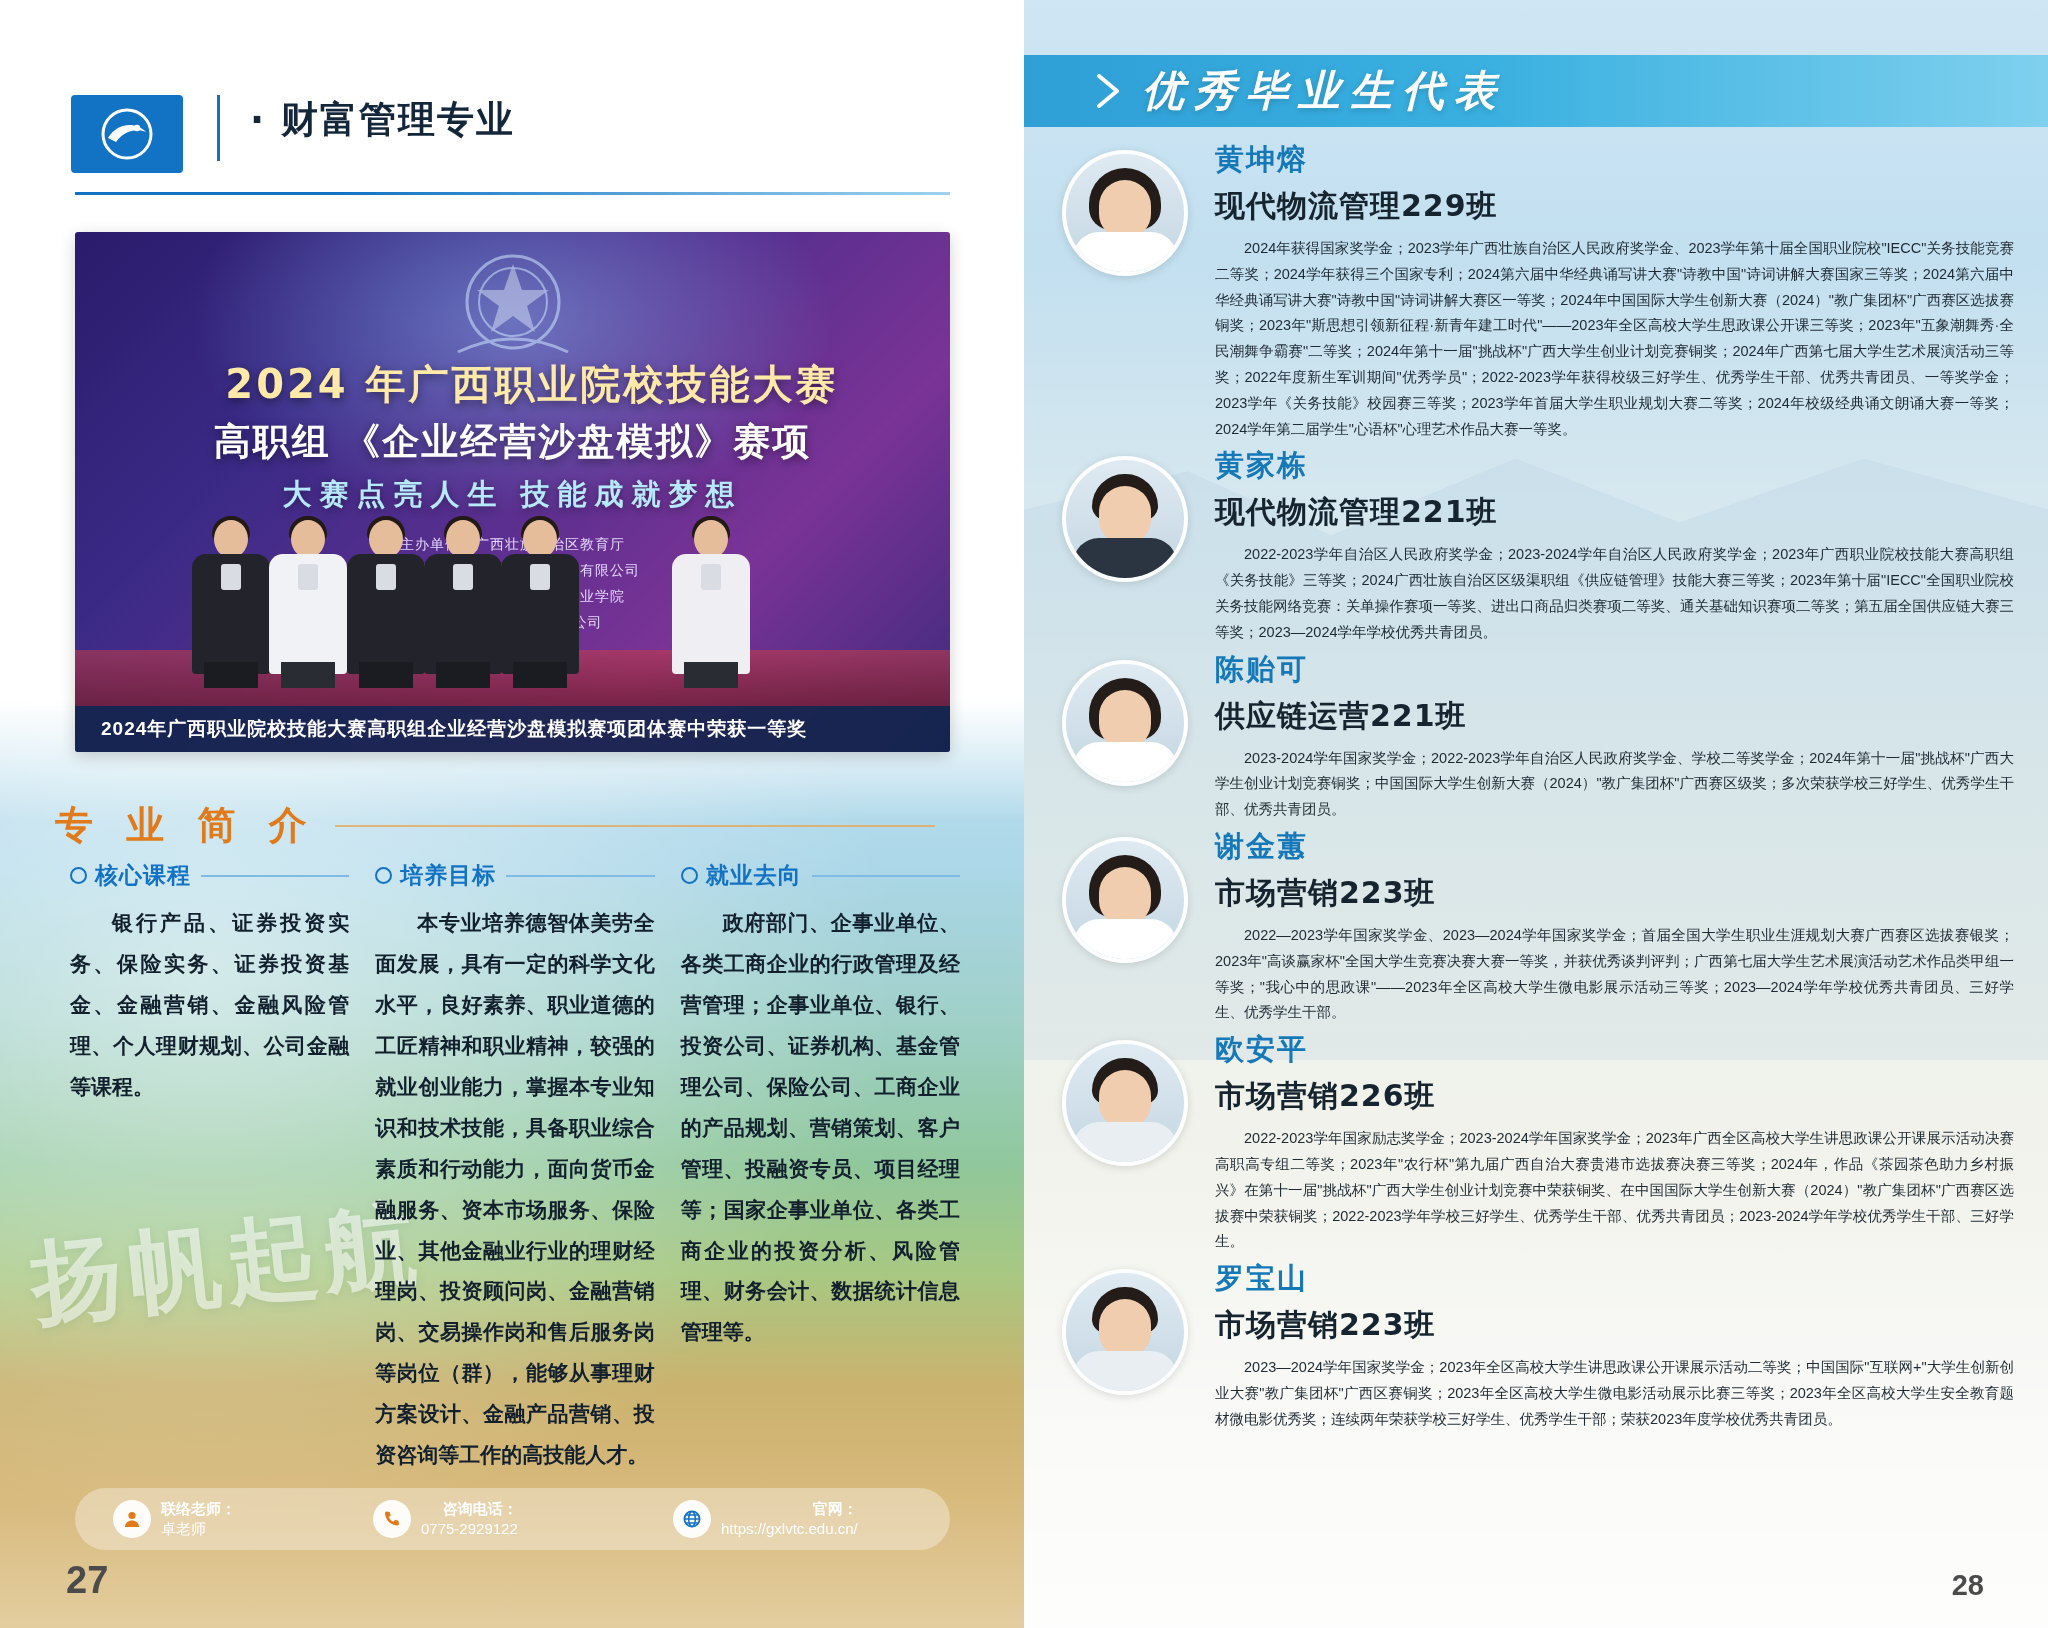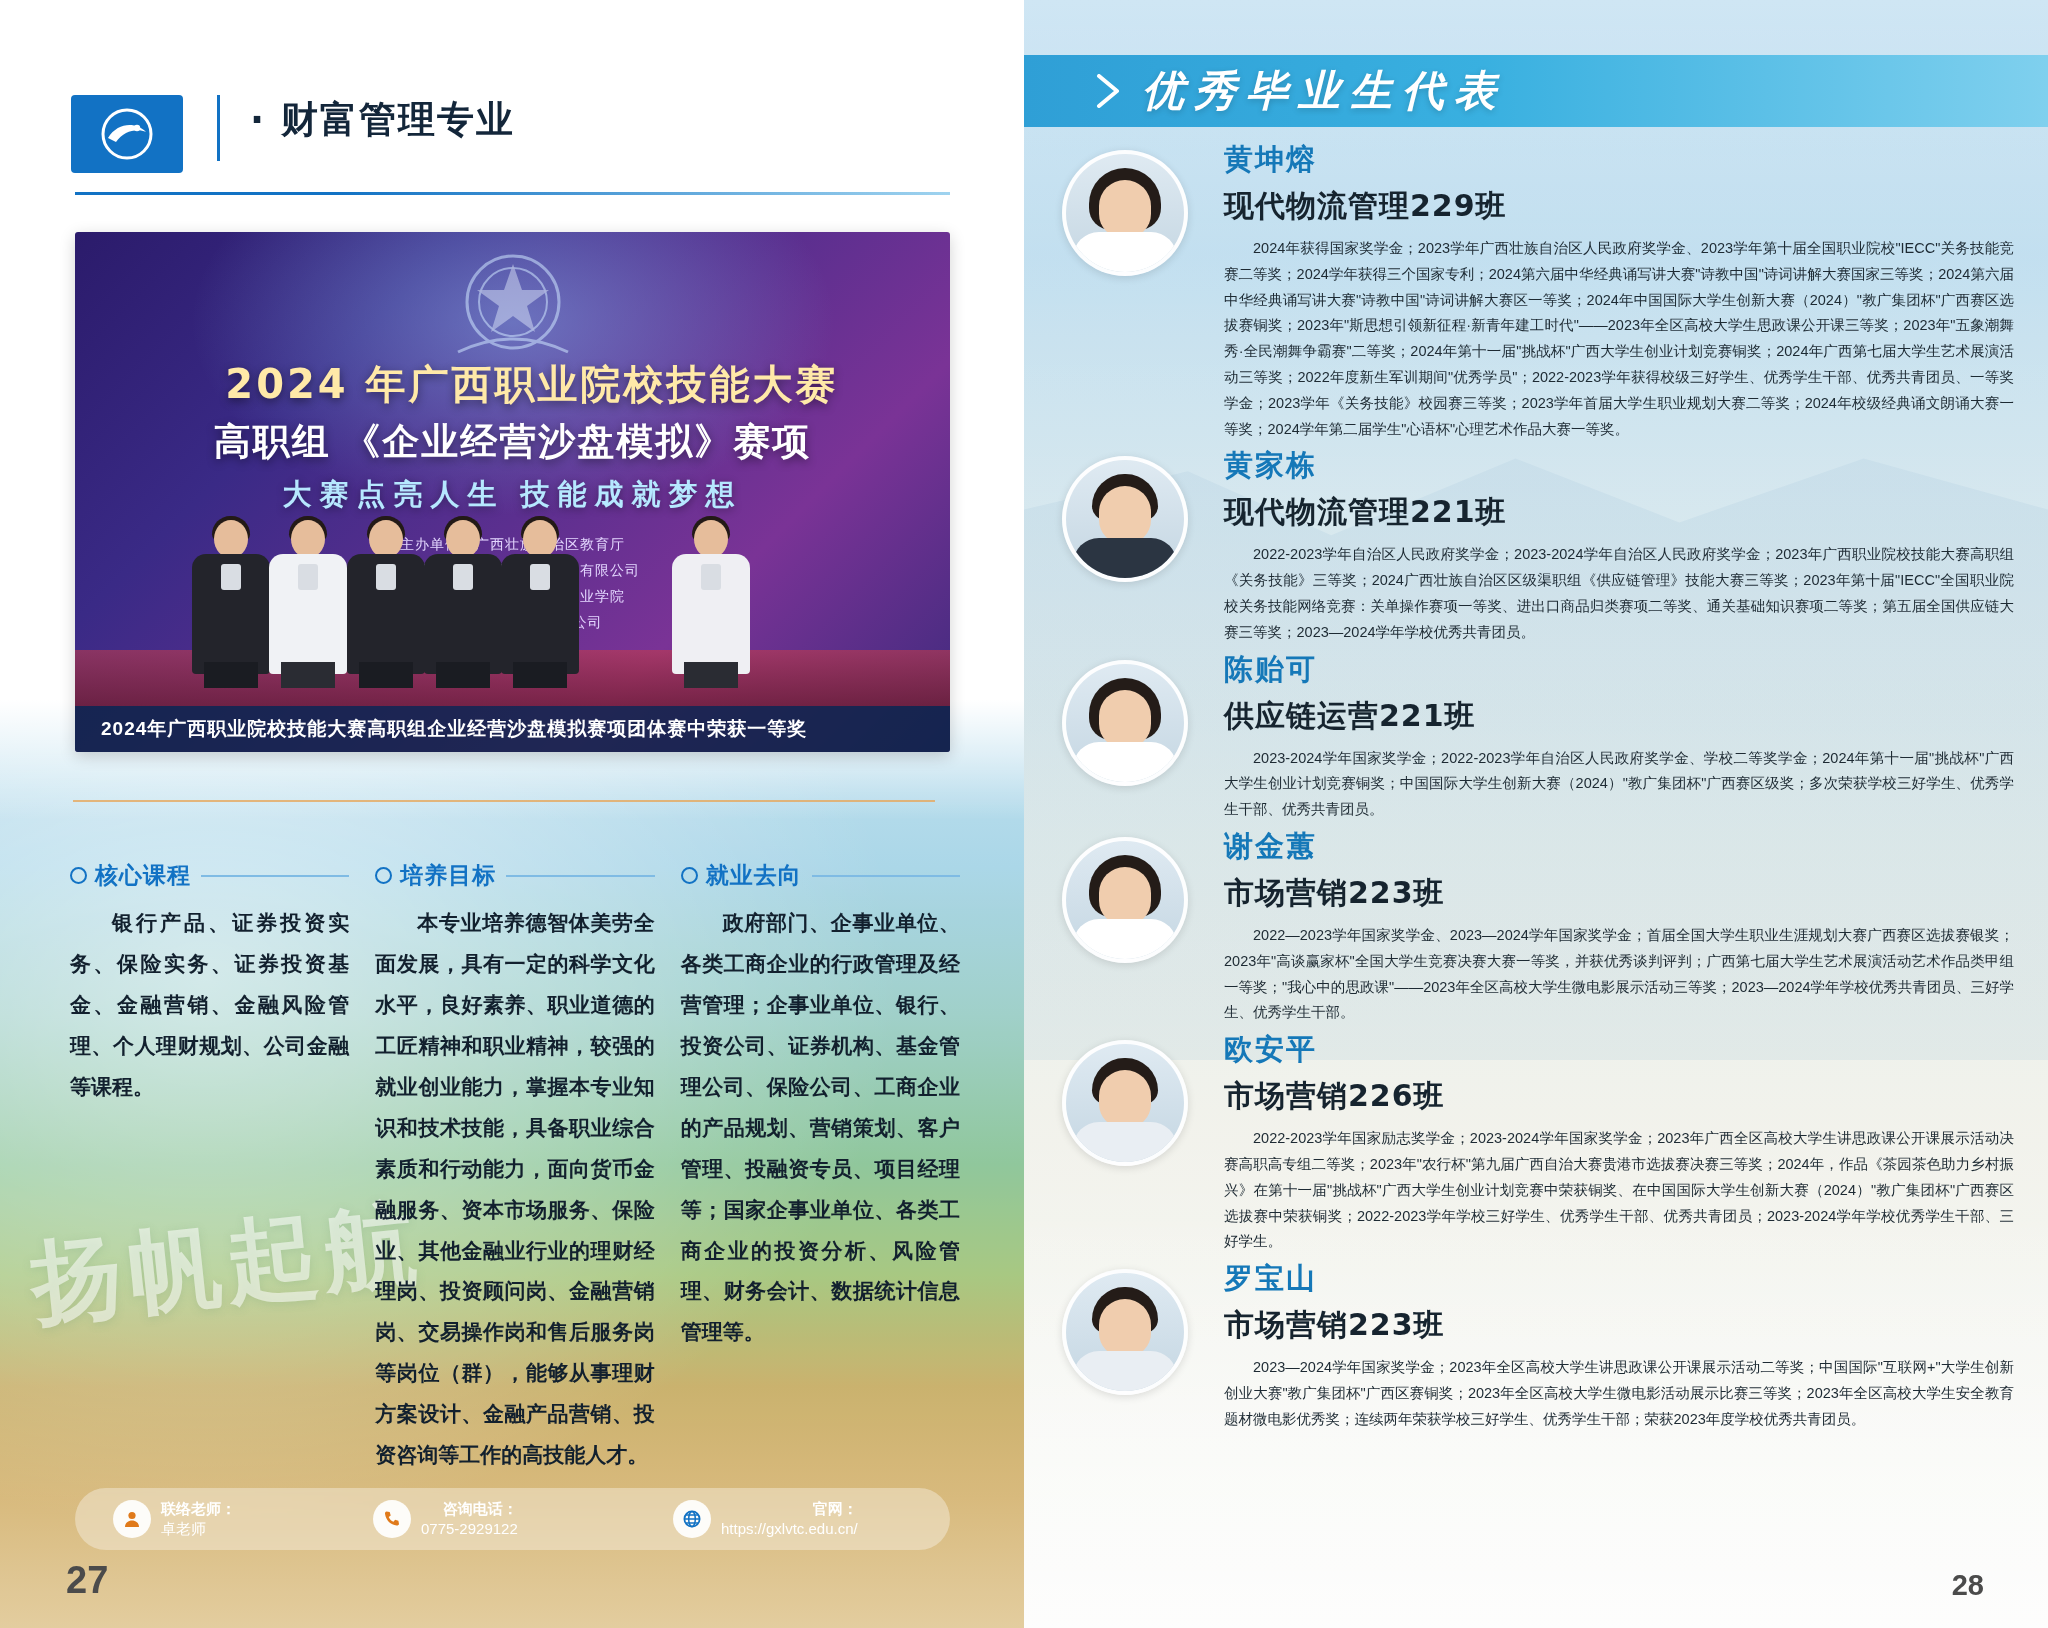--- a/index.html
+++ b/index.html
@@ -197,21 +197,21 @@
   }
   .band .chev svg{width:100%;height:100%;}
   .band-title{
     position:absolute;left:118px;top:50%;transform:translateY(-50%);
     font-size:42px;font-weight:700;color:#ffffff;letter-spacing:10px;
     font-family:"DejaVu Serif","Liberation Serif",serif;
     font-style:italic;
     text-shadow:0 2px 6px rgba(0,0,0,.18);
   }
   .grads{position:absolute;left:0;top:140px;width:1024px;}
-  .grad{position:relative;margin-bottom:4px;padding-left:12px;}
+  .grad{position:relative;margin-bottom:4px;padding-left:3px;}
   .grad-photo{
     position:absolute;left:38px;top:10px;width:118px;height:118px;border-radius:50%;
     border:4px solid rgba(255,255,255,.95);
     box-shadow:0 2px 8px rgba(0,0,0,.12);
     overflow:hidden;
     background:linear-gradient(180deg,#dfeaf2,#c4d6e2);
   }
   .avt{position:absolute;inset:0;}
   .avt .bg{position:absolute;inset:0;}
   .avt .hair{position:absolute;left:50%;top:14px;transform:translateX(-50%);width:72px;height:62px;border-radius:36px 36px 22px 22px;background:#241c18;}
@@ -318,20 +318,21 @@
             <div class="head"></div>
             <div class="body"></div>
             <div class="lanyard"></div>
             <div class="legs"></div>
           </div>
       </div>
       <div class="poster-caption">2024年广西职业院校技能大赛高职组企业经营沙盘模拟赛项团体赛中荣获一等奖</div>
     </div>
 
     <div class="sec-title">
+      <div class="txt">专 业 简 介</div>
       <div class="line"></div>
     </div>
 
     <div class="cols">
       <div class="col">
         <div class="col-head">
           <div class="dot"></div>
           <div class="ch">核心课程</div>
           <div class="ln"></div>
         </div>

